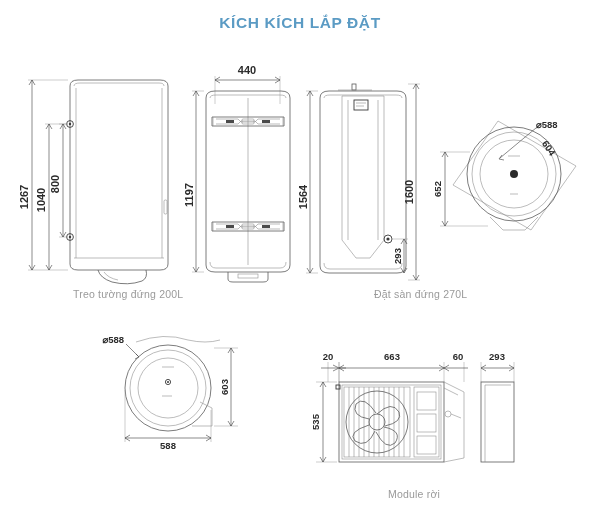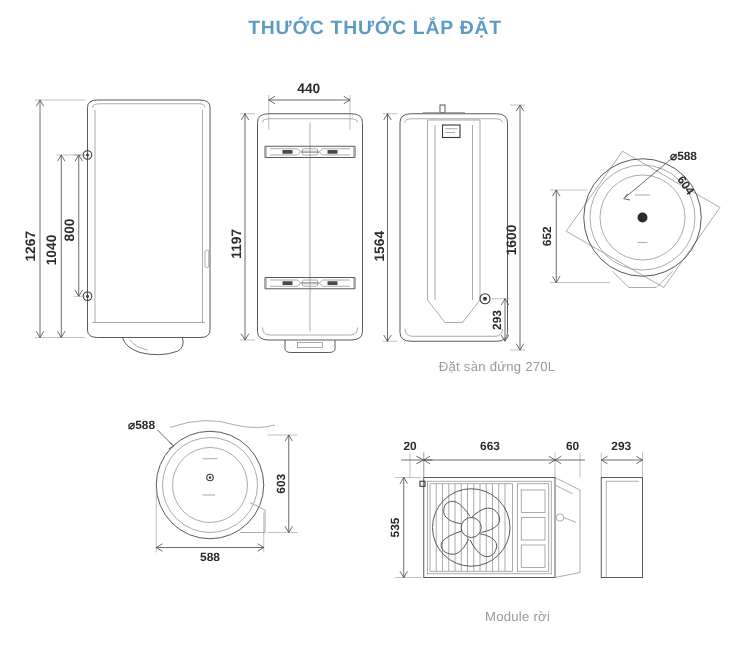--- a/index.html
+++ b/index.html
@@ -34,21 +34,21 @@
   }
   .caption {
     position: absolute;
     font-size: 10.5px;
     color: #9a9a9a;
     letter-spacing: 0.2px;
     white-space: nowrap;
     font-family: "Liberation Sans", sans-serif;
   }
   .cap-1 { left: 73px; top: 288px; }
-  .cap-2 { left: 351px; top: 288px; }
+  .cap-2 { left: 374px; top: 288px; }
   .cap-3 { left: 388px; top: 488px; }
 
   svg.fig {
     position: absolute;
     overflow: visible;
   }
   .ln      { stroke: #5a5a5a; stroke-width: 0.8; fill: none; }
   .ln-thin { stroke: #8f8f8f; stroke-width: 0.6; fill: none; }
   .ln-dim  { stroke: #3c3c3c; stroke-width: 0.6; fill: none; }
   .ln-ext  { stroke: #9b9b9b; stroke-width: 0.5; fill: none; }
@@ -64,21 +64,21 @@
     font-size: 9.5px;
     fill: #2b2b2b;
     font-weight: bold;
   }
 </style>
 </head>
 <body>
 
 <div id="page-root">
 
-  <div class="title">THƯỚC THƯỚC LẮP ĐẶT</div>
+  <div class="title">KÍCH KÍCH LẮP ĐẶT</div>
 
   <svg class="fig" style="left:12px; top:72px;" width="175" height="215" viewBox="0 0 175 215">
 
     <g>
       <path class="ln" d="M58,14 Q58,8 66,8 L148,8 Q156,8 156,14 L156,192 Q156,198 148,198 L66,198 Q58,198 58,192 Z" fill="#ffffff"></path>
       <path class="ln-thin" d="M62,14 Q62,11 68,11 L147,11 Q152,11 152,14"></path>
       <path class="ln-thin" d="M62,186 L152,186"></path>
       <line class="ln-thin" x1="64" y1="16" x2="64" y2="186"></line>
 
       <line class="ln-thin" x1="150" y1="16" x2="150" y2="186"></line>
@@ -417,16 +417,17 @@
     <g>
       <line class="ln-ext" x1="20" y1="34" x2="41" y2="34"></line>
       <line class="ln-ext" x1="20" y1="114" x2="41" y2="114"></line>
       <line class="ln-dim" x1="27" y1="34" x2="27" y2="114"></line>
       <path class="ln-dim" d="M24,39 L27,34 L30,39" fill="#3c3c3c"></path>
       <path class="ln-dim" d="M24,109 L27,114 L30,109" fill="#3c3c3c"></path>
       <text class="dimtxt-sm" transform="translate(23,74) rotate(-90)" text-anchor="middle">535</text>
     </g>
   </svg>
 
+  <div class="caption cap-1">Treo tường đứng 200L</div>
   <div class="caption cap-2">Đặt sàn đứng 270L</div>
   <div class="caption cap-3">Module rời</div>
 
 </div>
 
 </body></html>

